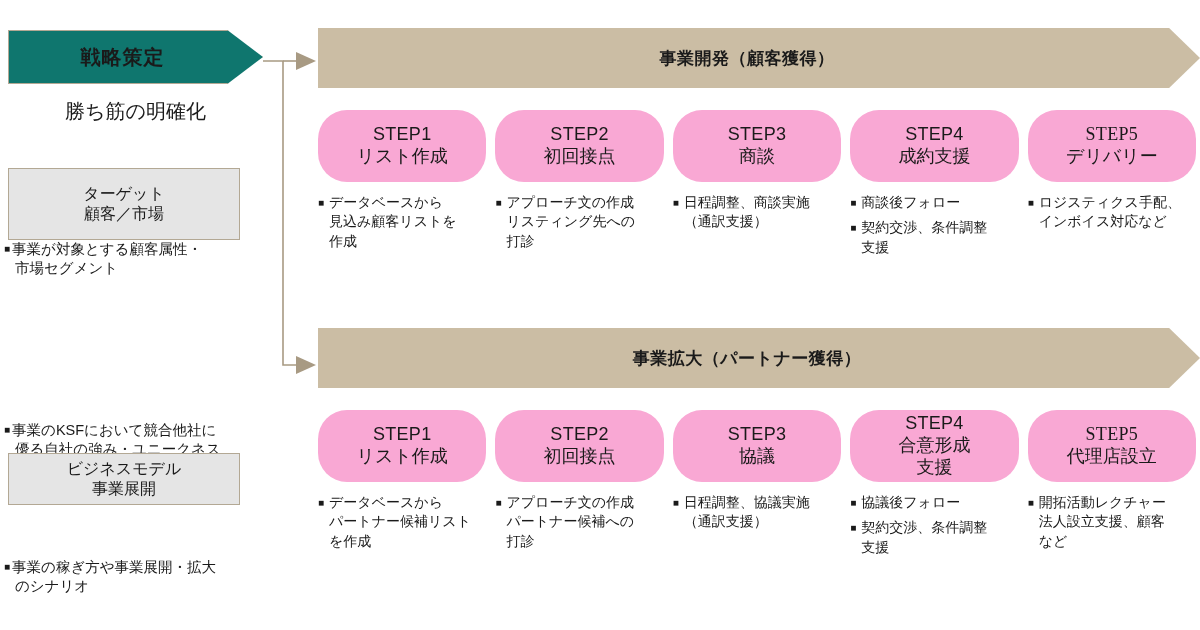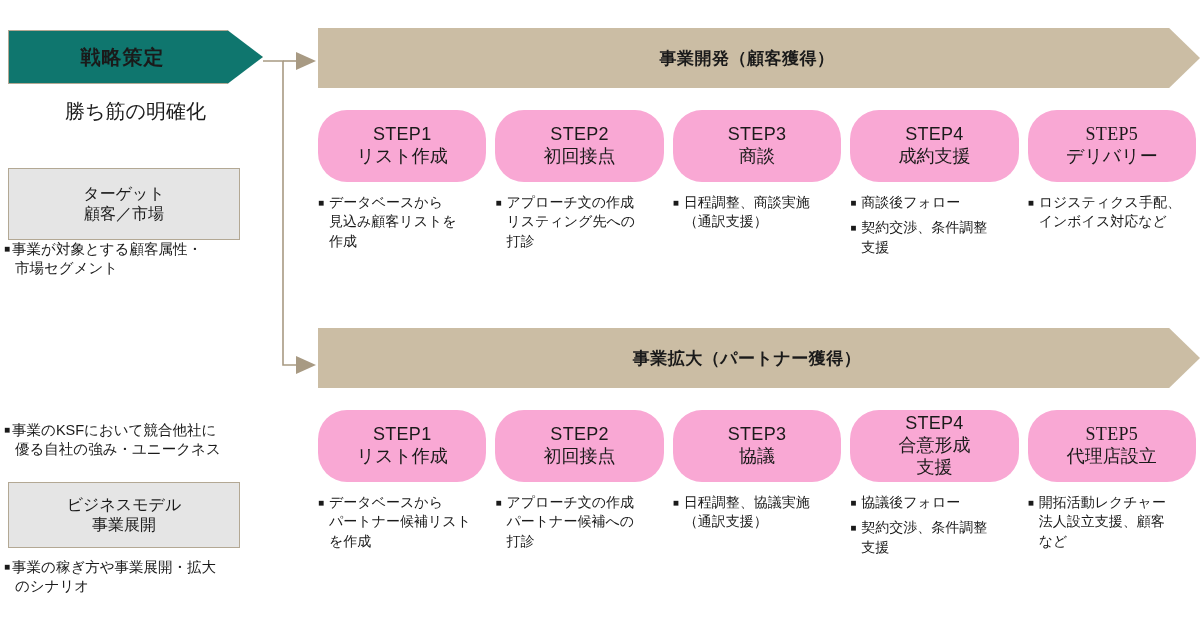--- a/index.html
+++ b/index.html
@@ -90,21 +90,21 @@
   }
   .left-note .first-line {
     display: block;
     text-indent: 0;
   }
 
   #left-box-target { top: 168px; height: 72px; }
   #left-note-target { top: 240px; }
   #left-box-advantage { top: 318px; height: 72px; }
   #left-note-advantage { top: 384px; margin-top: 37px; }
-  #left-box-model { top: 482px; height: 66px; text-align: center; }
+  #left-box-model { top: 453px; height: 52px; text-align: center; }
   #left-note-model { top: 558px; }
 
   
   #connector-svg {
     position: absolute;
     left: 0;
     top: 0;
     width: 1200px;
     height: 630px;
     pointer-events: none;

